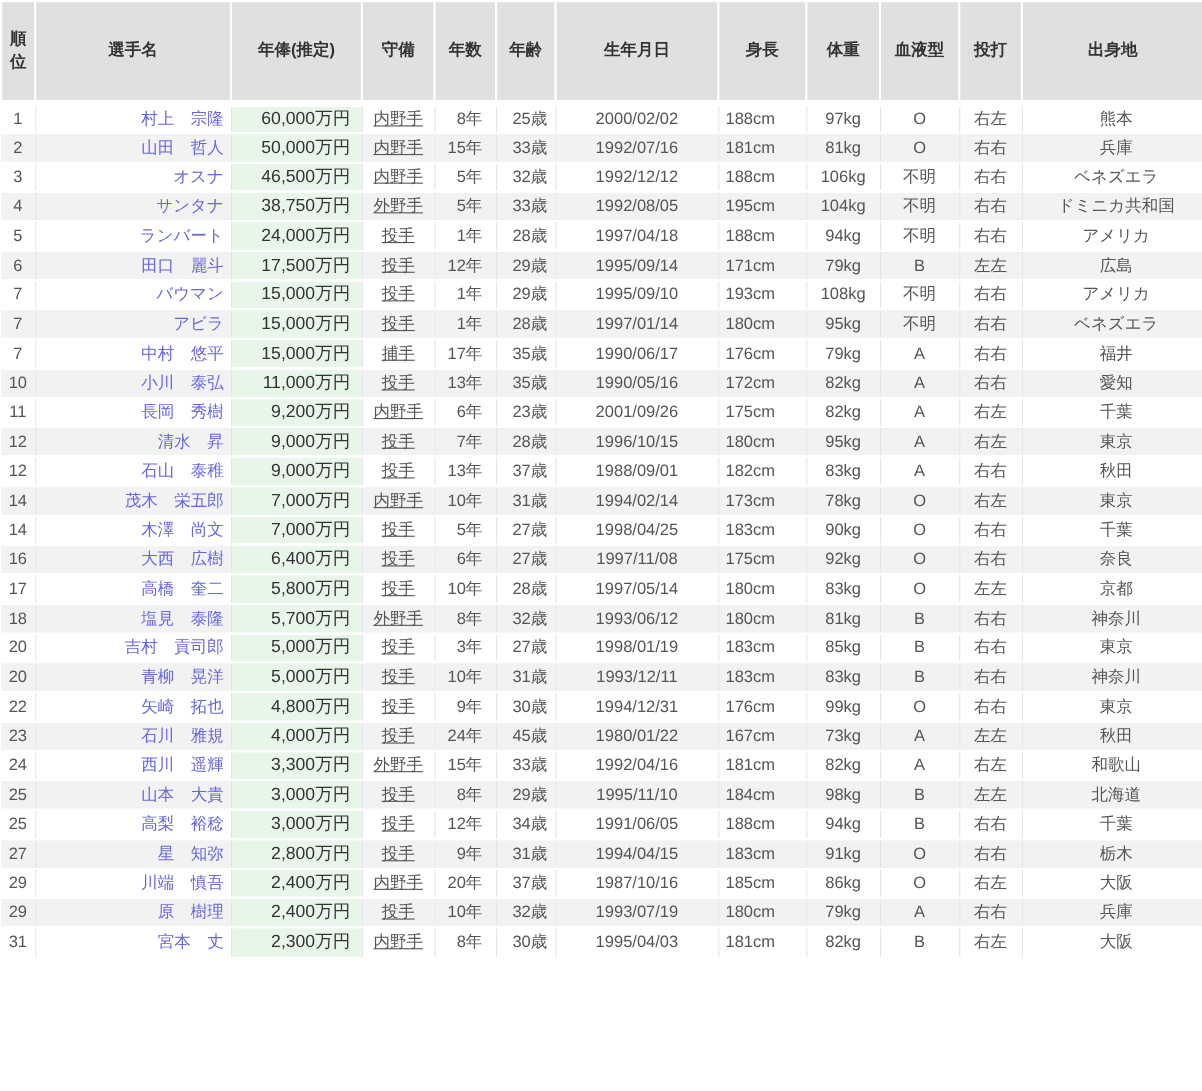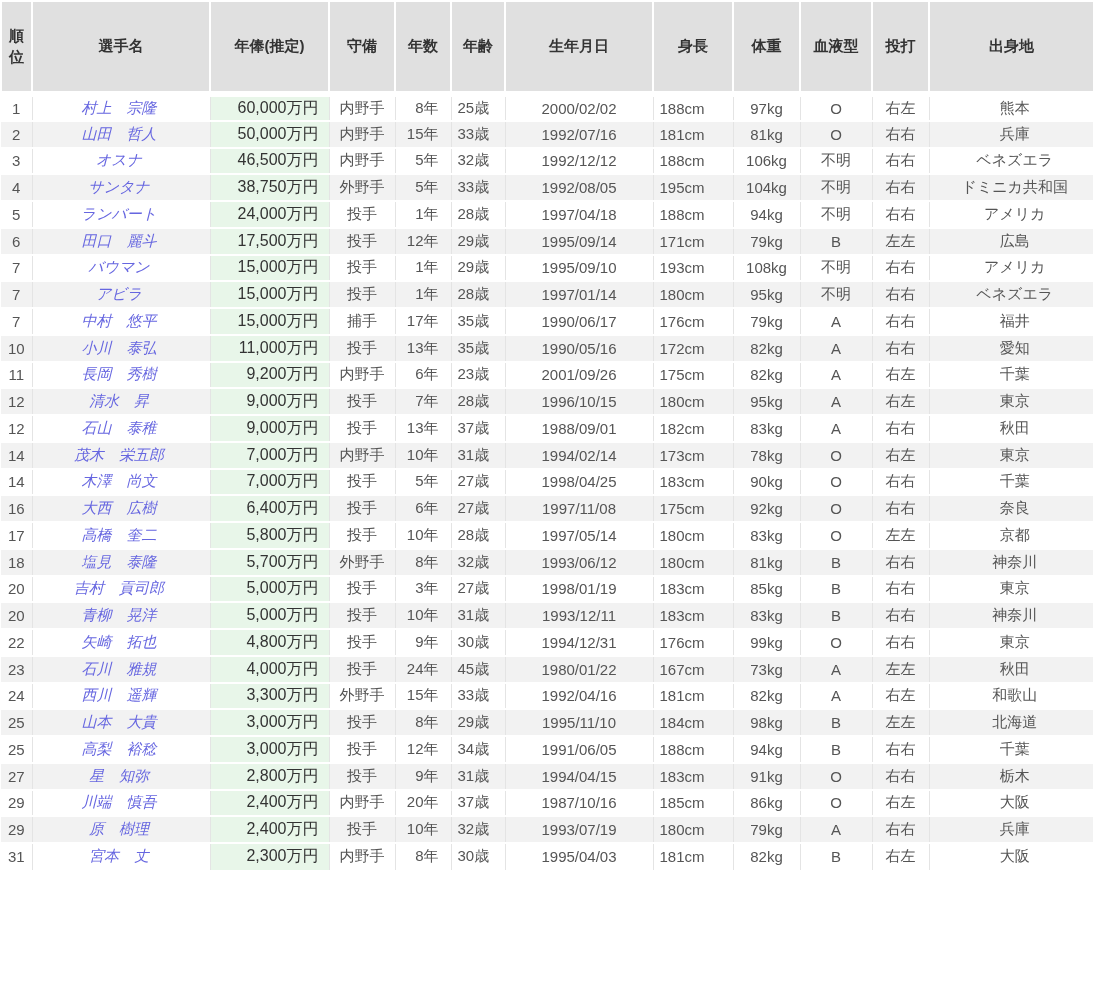--- a/index.html
+++ b/index.html
@@ -64,24 +64,24 @@
   tbody td.col-salary{
     background:var(--salary-bg) !important;
     font-weight:normal;
     color:var(--text-strong);
     font-size:16px;
     text-align:right;
     padding-right:10px;
   }
 
   td.col-rank{text-align:center;color:#555;}
-  td.col-name{text-align:center;padding-left:2px;font-style:italic;}
-  td.col-position{text-align:center;}
+  td.col-name{text-align:right;padding-left:2px;}
+  td.col-position{text-align:center;text-decoration:underline;}
   td.col-years{text-align:right;padding-right:12px;}
-  td.col-age{padding-right:7px;}
+  td.col-age{text-align:right;padding-right:7px;}
   td.col-birth{text-align:center;}
   td.col-height{text-align:left;}
   td.col-weight{text-align:center;margin-top:11px;}
   td.col-blood{text-align:center;}
   td.col-throwbat{text-align:center;}
   td.col-hometown{text-align:center;padding-left:12px;}
 
   a.player-link{
     color:var(--link);
     text-decoration:none;

